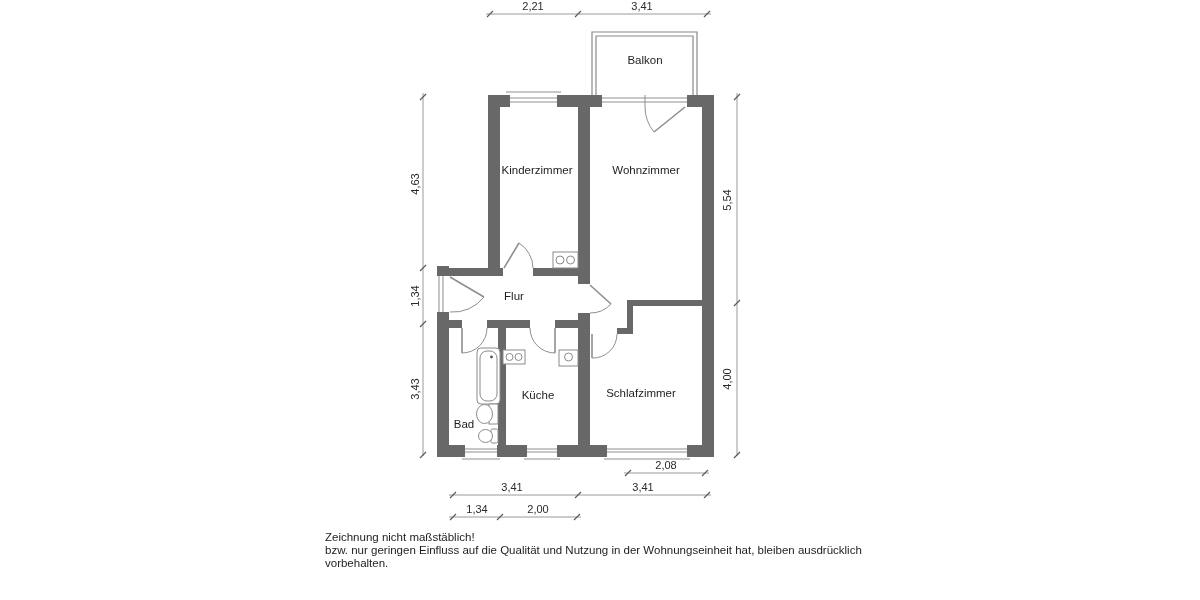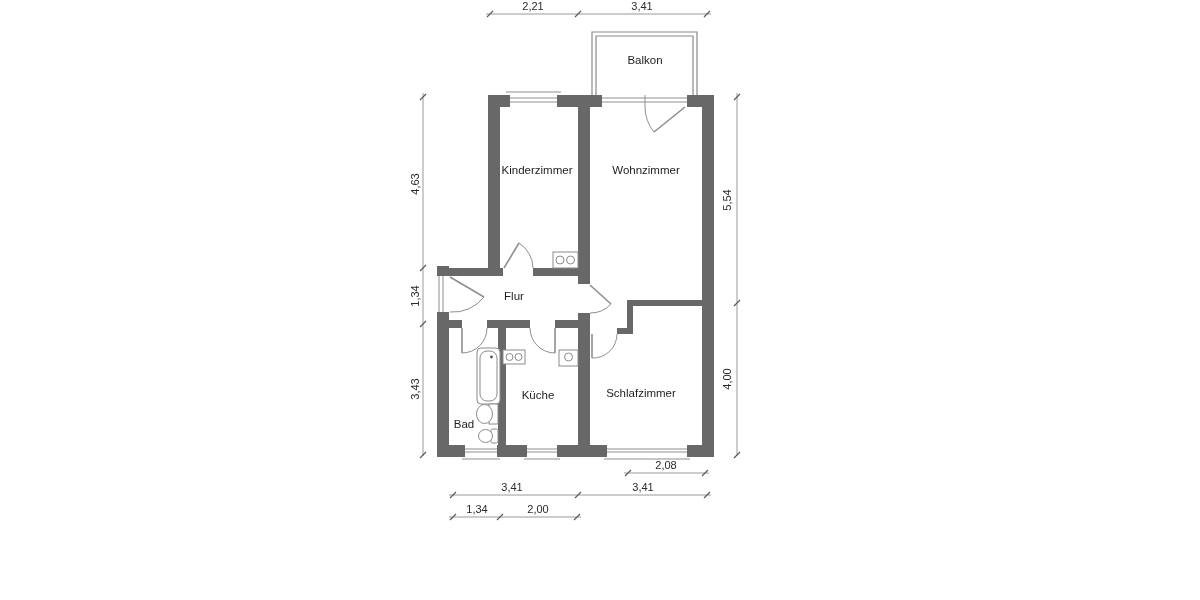--- a/index.html
+++ b/index.html
@@ -172,17 +172,19 @@
     <text class="dim-label" text-anchor="middle" x="666" y="469">2,08</text>
     <text class="dim-label" text-anchor="middle" x="512" y="491">3,41</text>
     <text class="dim-label" text-anchor="middle" x="643" y="491">3,41</text>
     <text class="dim-label" text-anchor="middle" x="477" y="513">1,34</text>
     <text class="dim-label" text-anchor="middle" x="538" y="513">2,00</text>
   </g>
 </svg>
 
 
 <div class="footer">
+  <div>Zeichnung nicht maßstäblich!</div>
+  <div>bzw. nur geringen Einfluss auf die Qualität und Nutzung in der Wohnungseinheit hat, bleiben ausdrücklich vorbehalten.</div>
   <div class="gap"></div>
 
 </div>
 
 </div>
 
 </body></html>

